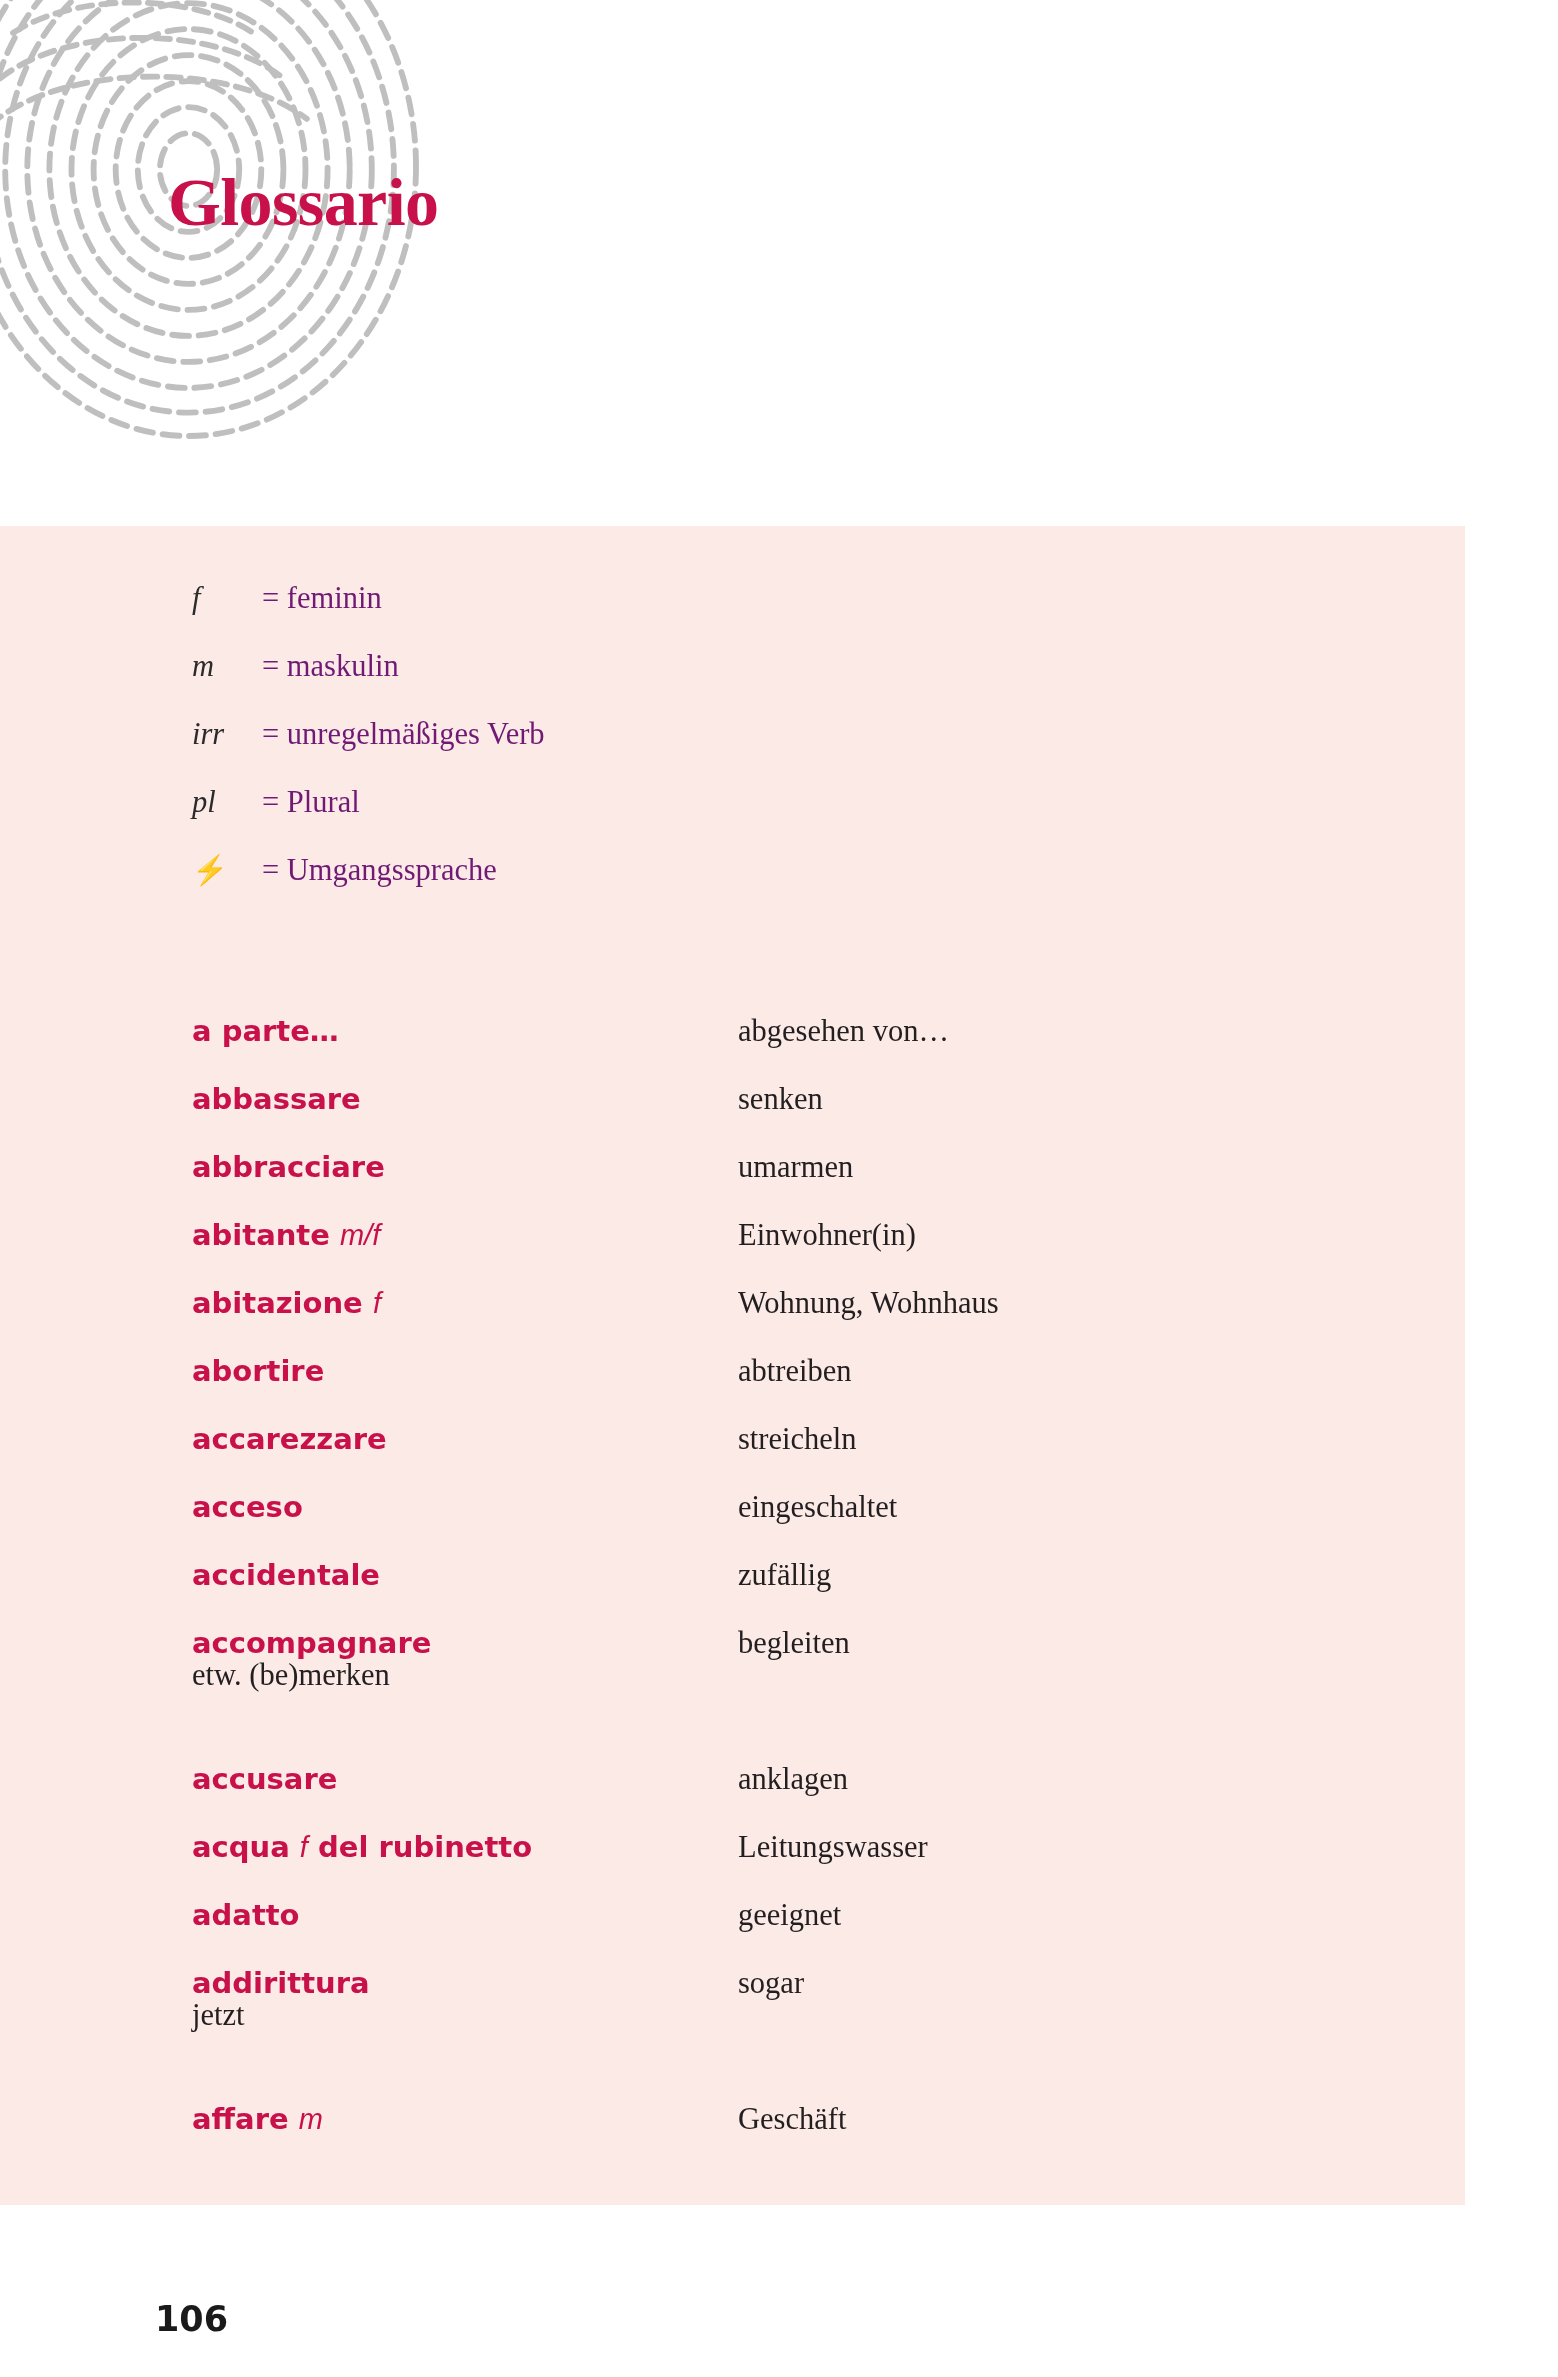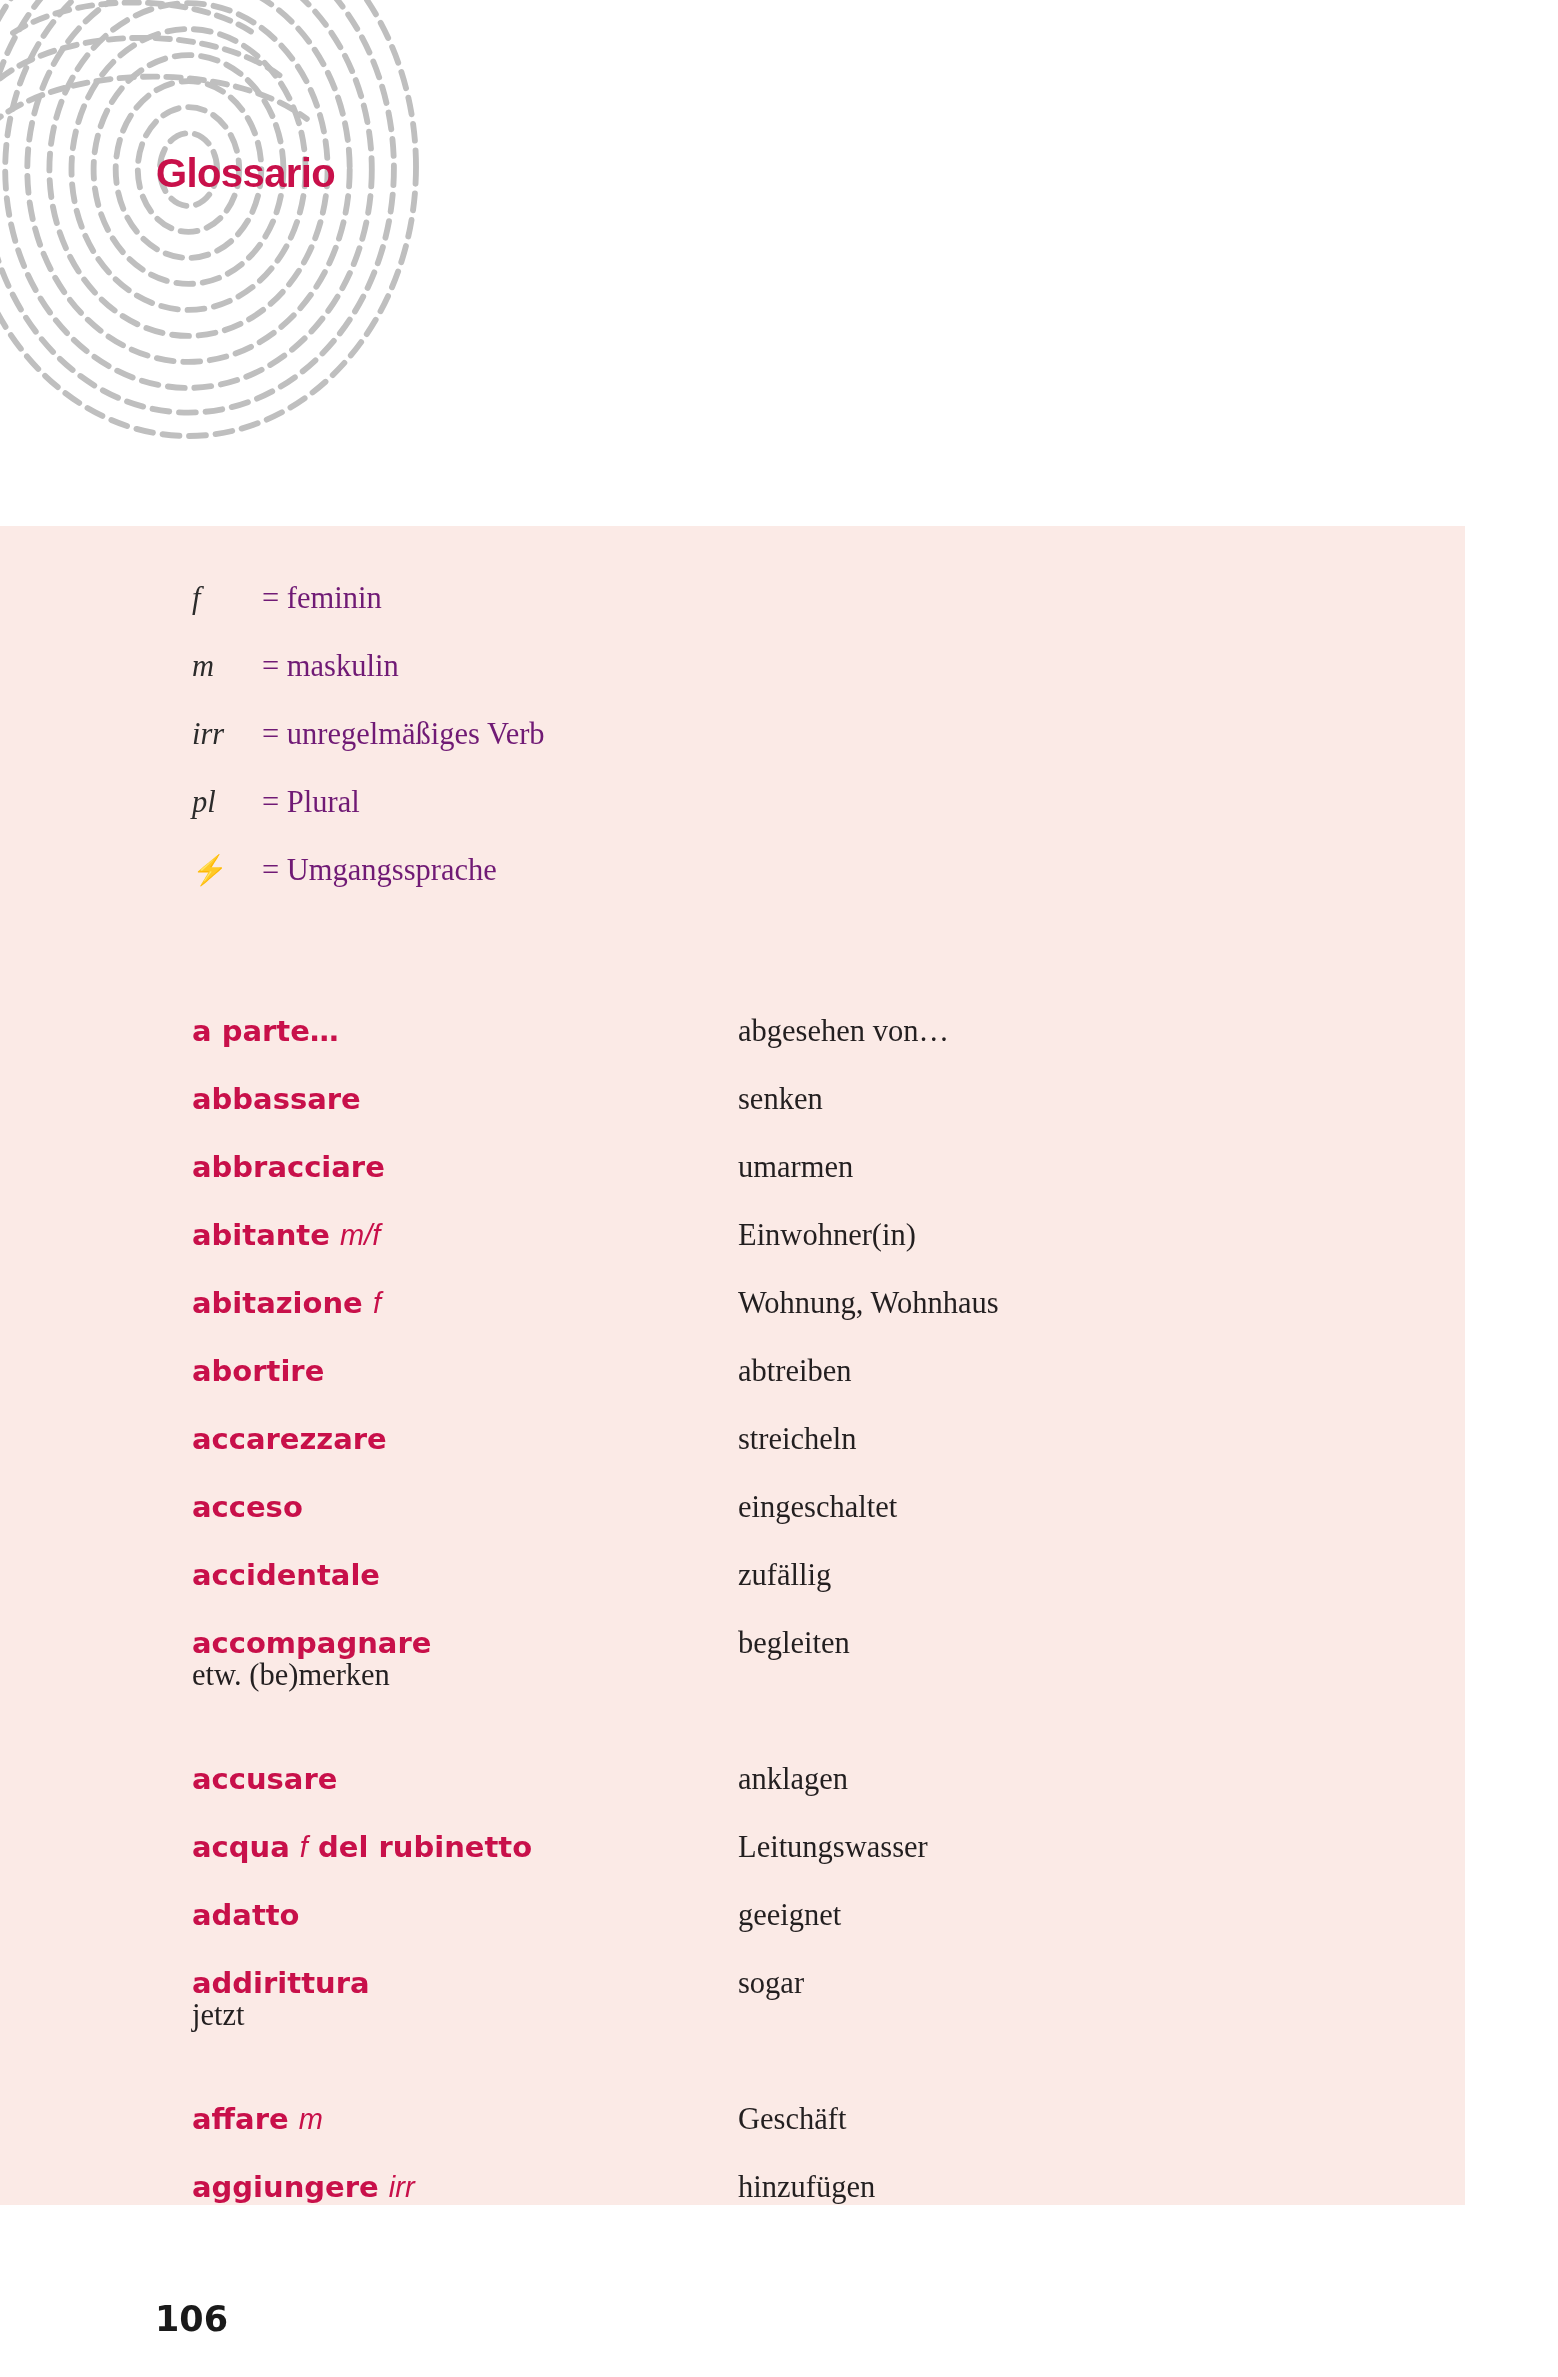--- a/index.html
+++ b/index.html
@@ -23,26 +23,26 @@
     width: 533px;
     height: 533px;
     pointer-events: none;
   }
 
   
   .page-title {
     position: absolute;
     left: 156px;
     top: 151px;
-    font-family: Liberation Sans, sans-serif;
+    font-family: Liberation Serif, serif;
     font-weight: bold;
-    font-size: 40px;
+    font-size: 68px;
     letter-spacing: -0.6px;
     color: #c8104a;
-    margin: 0;
+    margin: 12px;
   }
 
   
   .panel {
     position: absolute;
     left: 0;
     top: 526px;
     width: 1465px;
     height: 1679px;
     background: #fbeae6;
@@ -237,20 +237,16 @@
     <span class="term"><span>addirittura</span><span class="gram"></span><span></span></span>
     <span class="translation">sogar</span>
   </div>
   <div class="gloss-row">
     <span class="translation">jetzt</span>
   </div>
   <div class="gloss-row">
     <span class="term"><span>affare</span> <span class="gram">m</span><span></span></span>
     <span class="translation">Geschäft</span>
   </div>
-  <div class="gloss-row">
-    <span class="term"><span>aggiungere</span> <span class="gram">irr</span><span></span></span>
-    <span class="translation">hinzufügen</span>
-  </div>
 </div>
 
 <div class="page-number">106</div>
 
 
 </body></html>

